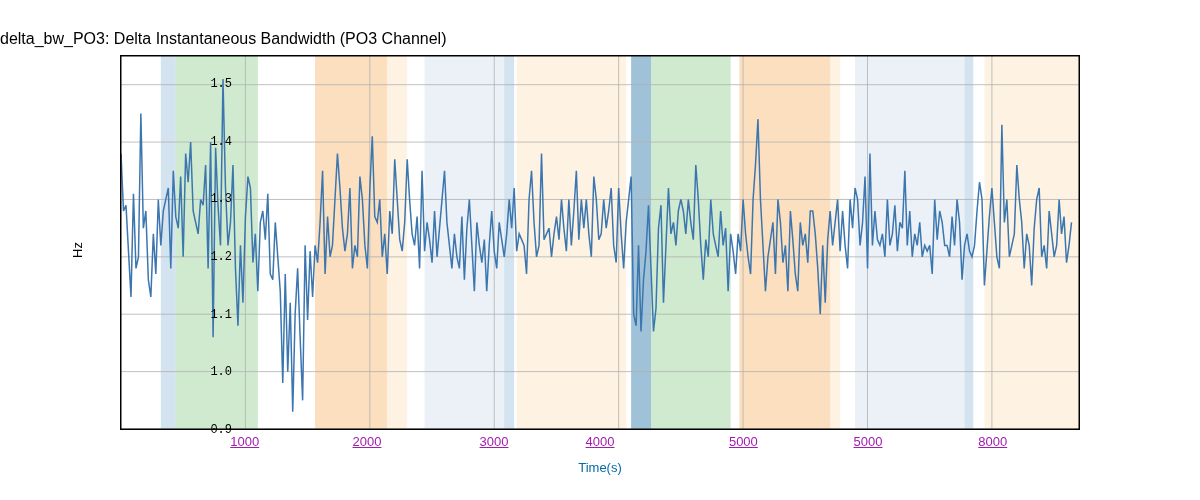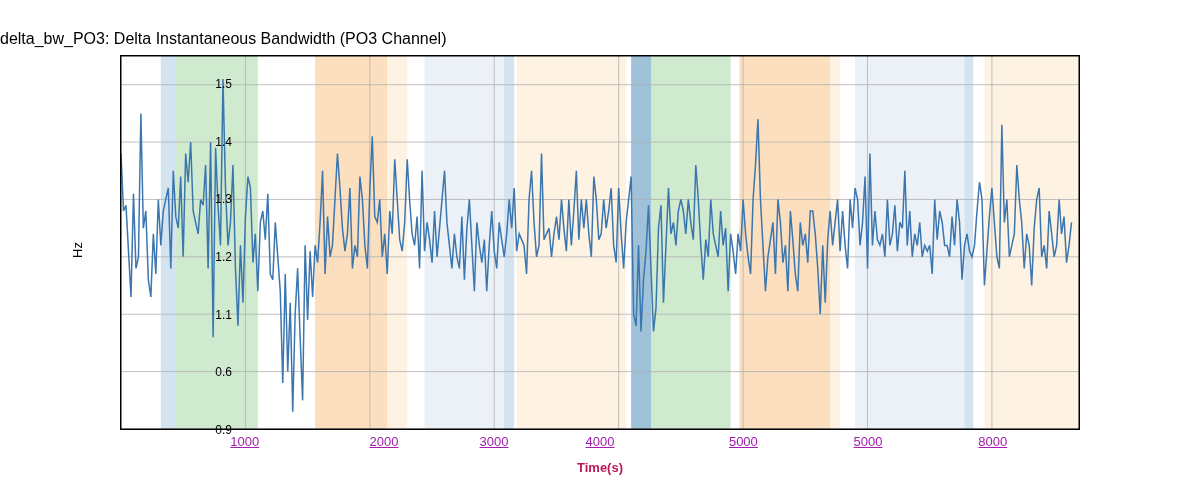--- a/index.html
+++ b/index.html
@@ -42,29 +42,29 @@
       transform-origin: center;
       font-size: 13px;
       color: #000;
     }
     .xlabel {
       position: absolute;
       left: 50%;
       bottom: 25px;
       transform: translateX(-50%);
       font-size: 13px;
-      color: #be185d;
-      font-weight: bold;
+      color: #0369a1;
     }
     .ytick {
       position: absolute;
       right: 968px;
       font-size: 12px;
       color: #000;
       transform: translateY(-50%);
+      font-family: Liberation Mono, monospace;
     }
     .xtick {
       position: absolute;
       top: 380px;
       font-size: 13px;
       color: #a21caf;
       transform: translateX(-50%);
       text-decoration: underline;
     }
     svg { display: block; }
@@ -112,26 +112,26 @@
       </g>
     <g id="line">
         <path d="M0.0 98.1 L2.5 155.8 L5.0 150.0 L7.5 196.2 L10.0 242.3 L12.5 138.5 L15.0 213.5 L17.5 201.9 L19.9 57.7 L22.4 173.1 L24.9 155.8 L27.4 225.0 L29.9 242.3 L32.4 178.8 L34.9 219.2 L37.4 144.2 L39.9 190.4 L42.4 155.8 L44.9 144.2 L47.4 132.7 L49.9 213.5 L52.4 115.4 L54.9 161.5 L57.4 173.1 L59.8 121.2 L62.3 201.9 L64.8 98.1 L67.3 126.9 L69.8 86.5 L72.3 155.8 L74.8 167.3 L77.3 178.8 L79.8 144.2 L82.3 150.0 L84.8 109.6 L87.3 213.5 L89.8 86.5 L92.3 282.7 L94.8 92.3 L97.2 150.0 L99.7 190.4 L102.2 23.1 L104.7 132.7 L107.2 190.4 L109.7 167.3 L112.2 109.6 L114.7 213.5 L117.2 271.2 L119.7 190.4 L122.2 248.1 L124.7 161.5 L127.2 121.2 L129.7 132.7 L132.2 207.7 L134.6 178.8 L137.1 236.5 L139.6 167.3 L142.1 155.8 L144.6 184.6 L147.1 138.5 L149.6 219.2 L152.1 225.0 L154.6 167.3 L157.1 201.9 L159.6 236.5 L162.1 328.8 L164.6 219.2 L167.1 317.3 L169.6 248.1 L172.1 357.7 L174.5 259.6 L177.0 213.5 L179.5 282.7 L182.0 346.2 L184.5 190.4 L187.0 265.4 L189.5 196.2 L192.0 242.3 L194.5 190.4 L197.0 207.7 L199.5 167.3 L202.0 115.4 L204.5 219.2 L207.0 161.5 L209.5 201.9 L211.9 190.4 L214.4 144.2 L216.9 98.1 L219.4 132.7 L221.9 173.1 L224.4 196.2 L226.9 178.8 L229.4 132.7 L231.9 213.5 L234.4 190.4 L236.9 201.9 L239.4 121.2 L241.9 144.2 L244.4 190.4 L246.9 213.5 L249.4 132.7 L251.8 80.8 L254.3 161.5 L256.8 167.3 L259.3 144.2 L261.8 201.9 L264.3 178.8 L266.8 219.2 L269.3 155.8 L271.8 178.8 L274.3 103.8 L276.8 144.2 L279.3 184.6 L281.8 196.2 L284.3 167.3 L286.8 103.8 L289.2 144.2 L291.7 178.8 L294.2 190.4 L296.7 161.5 L299.2 213.5 L301.7 115.4 L304.2 196.2 L306.7 167.3 L309.2 184.6 L311.7 207.7 L314.2 155.8 L316.7 201.9 L319.2 173.1 L321.7 144.2 L324.2 115.4 L326.6 167.3 L329.1 190.4 L331.6 213.5 L334.1 178.8 L336.6 201.9 L339.1 213.5 L341.6 161.5 L344.1 225.0 L346.6 173.1 L349.1 144.2 L351.6 190.4 L354.1 236.5 L356.6 167.3 L359.1 190.4 L361.6 207.7 L364.1 184.6 L366.5 236.5 L369.0 190.4 L371.5 155.8 L374.0 196.2 L376.5 213.5 L379.0 167.3 L381.5 184.6 L384.0 201.9 L386.5 178.8 L389.0 144.2 L391.5 173.1 L394.0 132.7 L396.5 196.2 L399.0 178.8 L401.5 184.6 L403.9 190.4 L406.4 219.2 L408.9 144.2 L411.4 115.4 L413.9 167.3 L416.4 201.9 L418.9 190.4 L421.4 98.1 L423.9 184.6 L426.4 178.8 L428.9 173.1 L431.4 201.9 L433.9 178.8 L436.4 161.5 L438.9 184.6 L441.4 144.2 L443.8 173.1 L446.3 196.2 L448.8 144.2 L451.3 190.4 L453.8 155.8 L456.3 115.4 L458.8 184.6 L461.3 144.2 L463.8 173.1 L466.3 144.2 L468.8 178.8 L471.3 201.9 L473.8 121.2 L476.3 144.2 L478.8 184.6 L481.2 178.8 L483.7 144.2 L486.2 173.1 L488.7 155.8 L491.2 132.7 L493.7 190.4 L496.2 207.7 L498.7 132.7 L501.2 178.8 L503.7 213.5 L506.2 167.3 L508.7 144.2 L511.2 121.2 L513.7 259.6 L516.2 271.2 L518.6 190.4 L521.1 276.9 L523.6 225.0 L526.1 196.2 L528.6 150.0 L531.1 213.5 L533.6 276.9 L536.1 253.8 L538.6 173.1 L541.1 150.0 L543.6 248.1 L546.1 190.4 L548.6 132.7 L551.1 178.8 L553.6 167.3 L556.1 190.4 L558.5 155.8 L561.0 144.2 L563.5 155.8 L566.0 178.8 L568.5 144.2 L571.0 167.3 L573.5 184.6 L576.0 109.6 L578.5 144.2 L581.0 190.4 L583.5 225.0 L586.0 184.6 L588.5 201.9 L591.0 144.2 L593.5 178.8 L595.9 190.4 L598.4 201.9 L600.9 155.8 L603.4 190.4 L605.9 173.1 L608.4 236.5 L610.9 178.8 L613.4 196.2 L615.9 219.2 L618.4 178.8 L620.9 196.2 L623.4 144.2 L625.9 178.8 L628.4 201.9 L630.9 219.2 L633.4 144.2 L635.8 109.6 L638.3 63.5 L640.8 144.2 L643.3 190.4 L645.8 236.5 L648.3 201.9 L650.8 184.6 L653.3 167.3 L655.8 219.2 L658.3 144.2 L660.8 167.3 L663.3 207.7 L665.8 190.4 L668.3 236.5 L670.8 155.8 L673.2 184.6 L675.7 219.2 L678.2 236.5 L680.7 167.3 L683.2 190.4 L685.7 178.8 L688.2 207.7 L690.7 155.8 L693.2 155.8 L695.7 178.8 L698.2 213.5 L700.7 259.6 L703.2 190.4 L705.7 248.1 L708.2 184.6 L710.6 155.8 L713.1 190.4 L715.6 167.3 L718.1 144.2 L720.6 196.2 L723.1 155.8 L725.6 190.4 L728.1 213.5 L730.6 144.2 L733.1 173.1 L735.6 132.7 L738.1 144.2 L740.6 190.4 L743.1 167.3 L745.6 121.2 L748.1 213.5 L750.5 98.1 L753.0 190.4 L755.5 155.8 L758.0 184.6 L760.5 190.4 L763.0 178.8 L765.5 201.9 L768.0 144.2 L770.5 190.4 L773.0 178.8 L775.5 150.0 L778.0 196.2 L780.5 167.3 L783.0 173.1 L785.5 115.4 L787.9 190.4 L790.4 155.8 L792.9 201.9 L795.4 178.8 L797.9 190.4 L800.4 167.3 L802.9 201.9 L805.4 190.4 L807.9 196.2 L810.4 190.4 L812.9 219.2 L815.4 144.2 L817.9 184.6 L820.4 155.8 L822.9 167.3 L825.4 190.4 L827.8 190.4 L830.3 201.9 L832.8 161.5 L835.3 190.4 L837.8 144.2 L840.3 167.3 L842.8 225.0 L845.3 190.4 L847.8 178.8 L850.3 196.2 L852.8 201.9 L855.3 190.4 L857.8 155.8 L860.3 126.9 L862.8 144.2 L865.2 230.8 L867.7 196.2 L870.2 161.5 L872.7 132.7 L875.2 167.3 L877.7 201.9 L880.2 213.5 L882.7 69.2 L885.2 167.3 L887.7 144.2 L890.2 201.9 L892.7 190.4 L895.2 178.8 L897.7 109.6 L900.2 144.2 L902.6 167.3 L905.1 213.5 L907.6 178.8 L910.1 190.4 L912.6 230.8 L915.1 173.1 L917.6 144.2 L920.1 132.7 L922.6 201.9 L925.1 190.4 L927.6 213.5 L930.1 155.8 L932.6 178.8 L935.1 201.9 L937.6 190.4 L940.1 144.2 L942.5 178.8 L945.0 161.5 L947.5 207.7 L950.0 190.4 L952.5 167.3 " fill="none" stroke="#3c76af" stroke-width="1.5"></path>
       </g>
     <rect x="0" y="0" width="960" height="375" fill="none" stroke="#000" stroke-width="1"></rect>
   </svg>
 </div>
 
 <div id="ticks">
     <div class="ytick" style="top:430px">0.9</div>
-    <div class="ytick" style="top:372.3076923076923px">0.6</div>
+    <div class="ytick" style="top:372.3076923076923px">1.0</div>
     <div class="ytick" style="top:314.6153846153846px">1.1</div>
     <div class="ytick" style="top:256.92307692307696px">1.2</div>
     <div class="ytick" style="top:199.23076923076923px">1.3</div>
     <div class="ytick" style="top:141.5384615384616px">1.4</div>
     <div class="ytick" style="top:83.84615384615387px">1.5</div>
     <div class="xtick" style="left:244.67532467532465px;top:434px">1000</div>
-    <div class="xtick" style="left:384px;top:434px">2000</div>
+    <div class="xtick" style="left:367px;top:434px">2000</div>
     <div class="xtick" style="left:494.02597402597405px;top:434px">3000</div>
     <div class="xtick" style="left:600px;top:434px">4000</div>
     <div class="xtick" style="left:743.3766233766233px;top:434px">5000</div>
     <div class="xtick" style="left:868.0519480519481px;top:434px">5000</div>
     <div class="xtick" style="left:992.7272727272727px;top:434px">8000</div>
   </div>
 
 </body></html>

